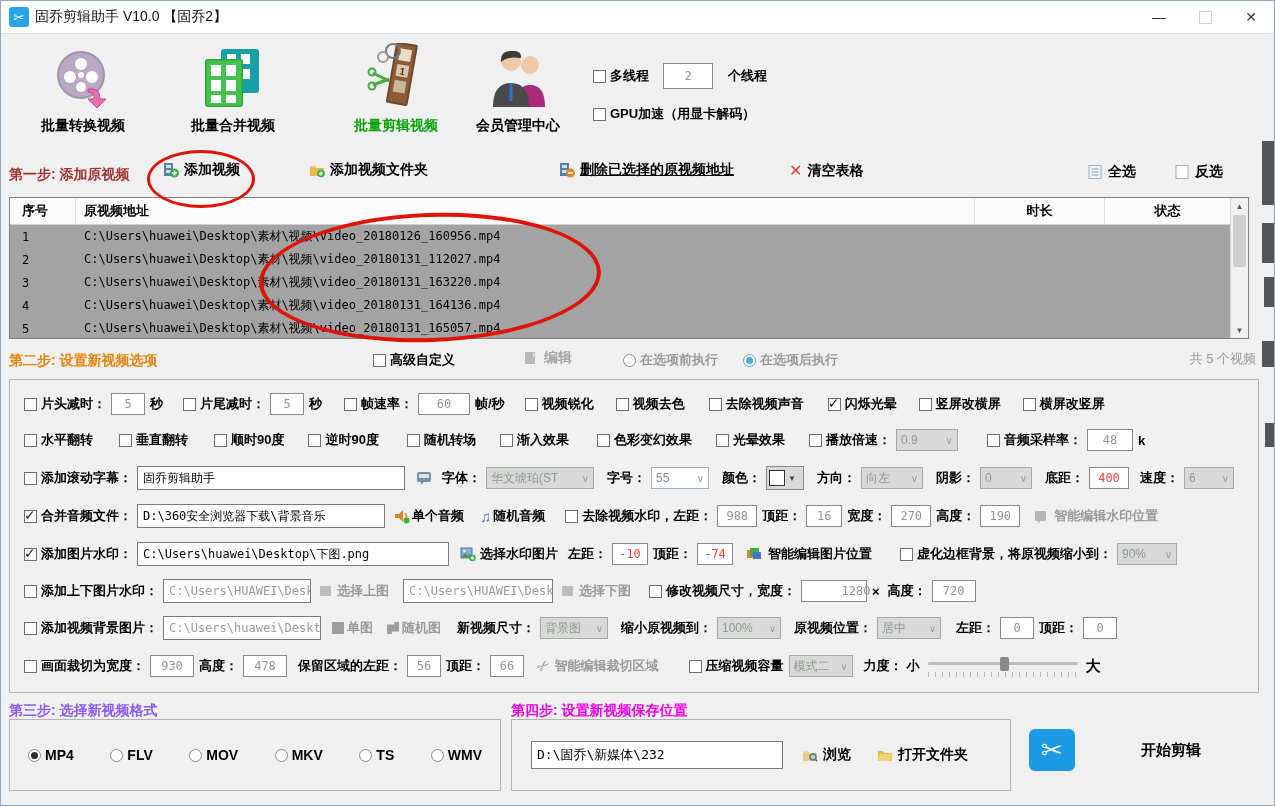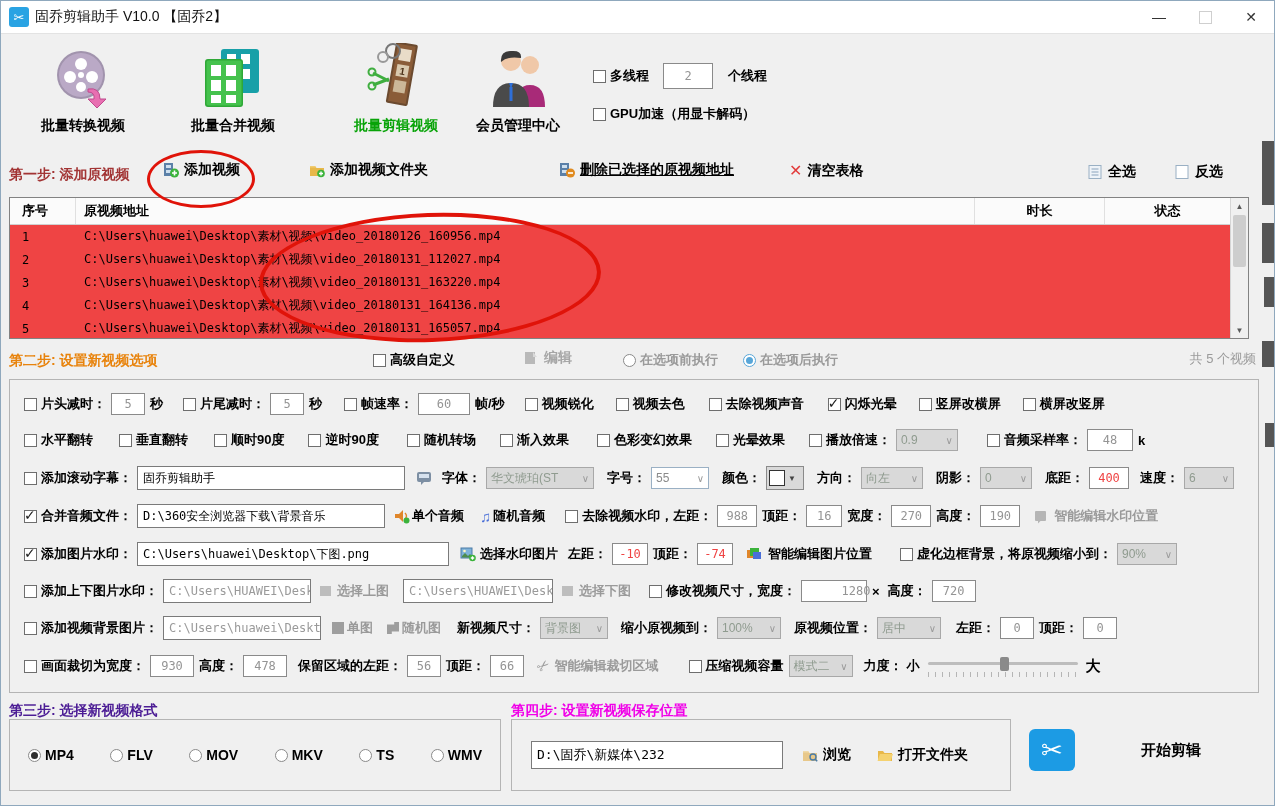--- a/index.html
+++ b/index.html
@@ -45,21 +45,21 @@
       align-items:center;padding:0 4px;font-size:12px;margin:0 5px;box-sizing:border-box;white-space:nowrap;}
   .dd .arr{margin-left:auto;color:#9a9a9a;font-size:10px;padding-left:6px;}
   .dd.white{background:#fff;color:#8a8a8a;border-color:#9ab0c4;}
   .grp{display:flex;align-items:center;}
   .row{position:absolute;left:14px;right:10px;height:28px;display:flex;align-items:center;}
   .ibtn{display:flex;align-items:center;cursor:pointer;}
   .ibtn .blabel{font-size:14px;font-weight:bold;color:#000;margin-left:5px;}
   .ibtn.disabled .blabel{color:#a6a6a6;}
   .icon16{width:16px;height:16px;flex:none;display:inline-block;}
   
-  .vtable{position:absolute;left:8px;top:196px;width:1240px;height:142px;background:#ef4444;
+  .vtable{position:absolute;left:8px;top:196px;width:1240px;height:142px;background:#a3a3a3;
           border:1px solid #828282;box-sizing:border-box;display:flex;}
   .tmain{flex:1;display:flex;flex-direction:column;overflow:hidden;}
   .thead{display:flex;height:26px;border-bottom:1px solid #d0d0d0;background:#fbfbfb;flex:none;}
   .th{font-size:13px;font-weight:bold;color:#000;display:flex;align-items:center;border-right:1px solid #e0e0e0;box-sizing:border-box;}
   .trow{display:flex;height:23px;flex:none;align-items:center;}
   .td{font-size:12px;color:#000;font-family:"DejaVu Sans Mono",monospace;white-space:nowrap;overflow:hidden;box-sizing:border-box;}
   .c-idx{width:66px;padding-left:12px;}
   .c-path{flex:1;padding-left:8px;}
   .c-dur{width:130px;justify-content:center;text-align:center;border-right:1px solid #e0e0e0;}
   .c-st{width:125px;justify-content:center;text-align:center;border-right:none !important;}
@@ -535,21 +535,21 @@
     <span class="slider">
       <span class="strack"></span>
       <span class="sthumb2"></span>
       <span class="sticks"></span>
     </span>
     <span class="lbl" style="font-size:15px;">大</span>
   </div>
 </div>
 
 <div class="abs" style="left:8px;top:700px;">
-  <span class="stitle" style="color:#4c1d95;">第三步: 选择新视频格式</span>
+  <span class="stitle" style="color:#8b5cf6;">第三步: 选择新视频格式</span>
 </div>
 <div class="panel" style="left:8px;top:718px;width:492px;height:72px;display:flex;align-items:center;padding:0 18px;box-sizing:border-box;justify-content:space-between;">
   <span class="grp">
     <span class="rd on"></span>
     <span class="lbl" style="font-size:14px;">MP4</span>
   </span>
   <span class="grp">
     <span class="rd"></span>
     <span class="lbl" style="font-size:14px;">FLV</span>
   </span>

